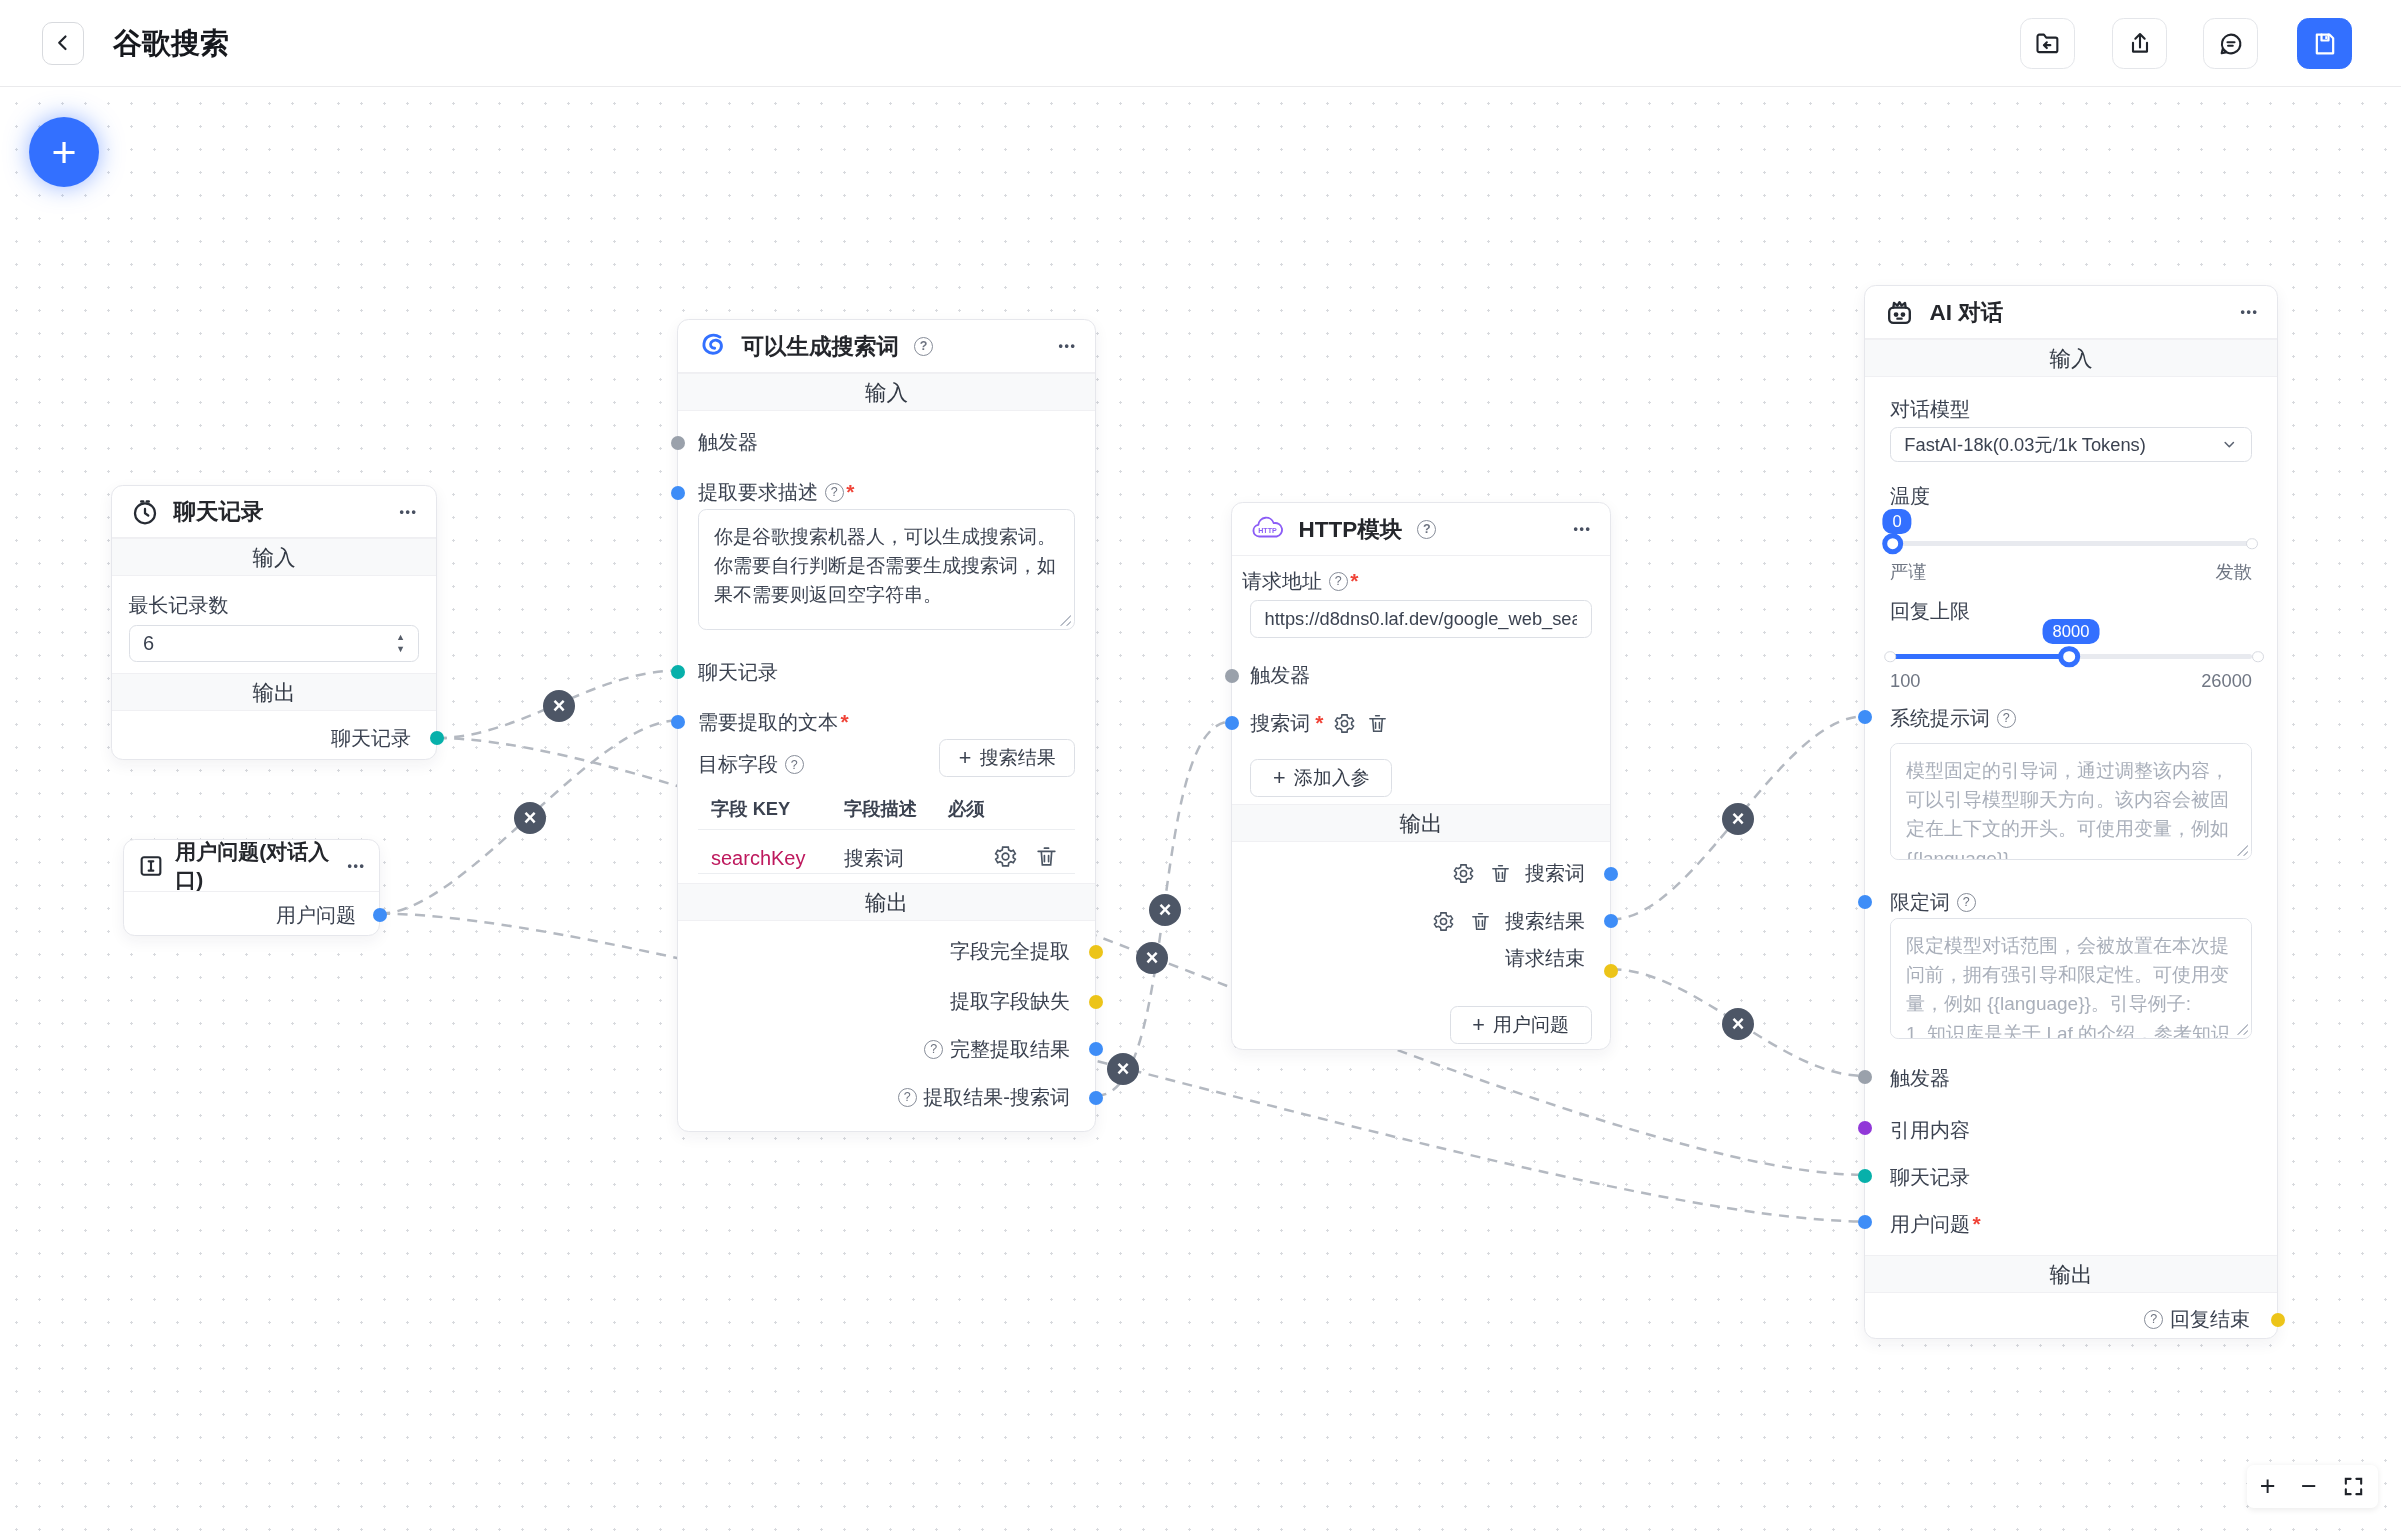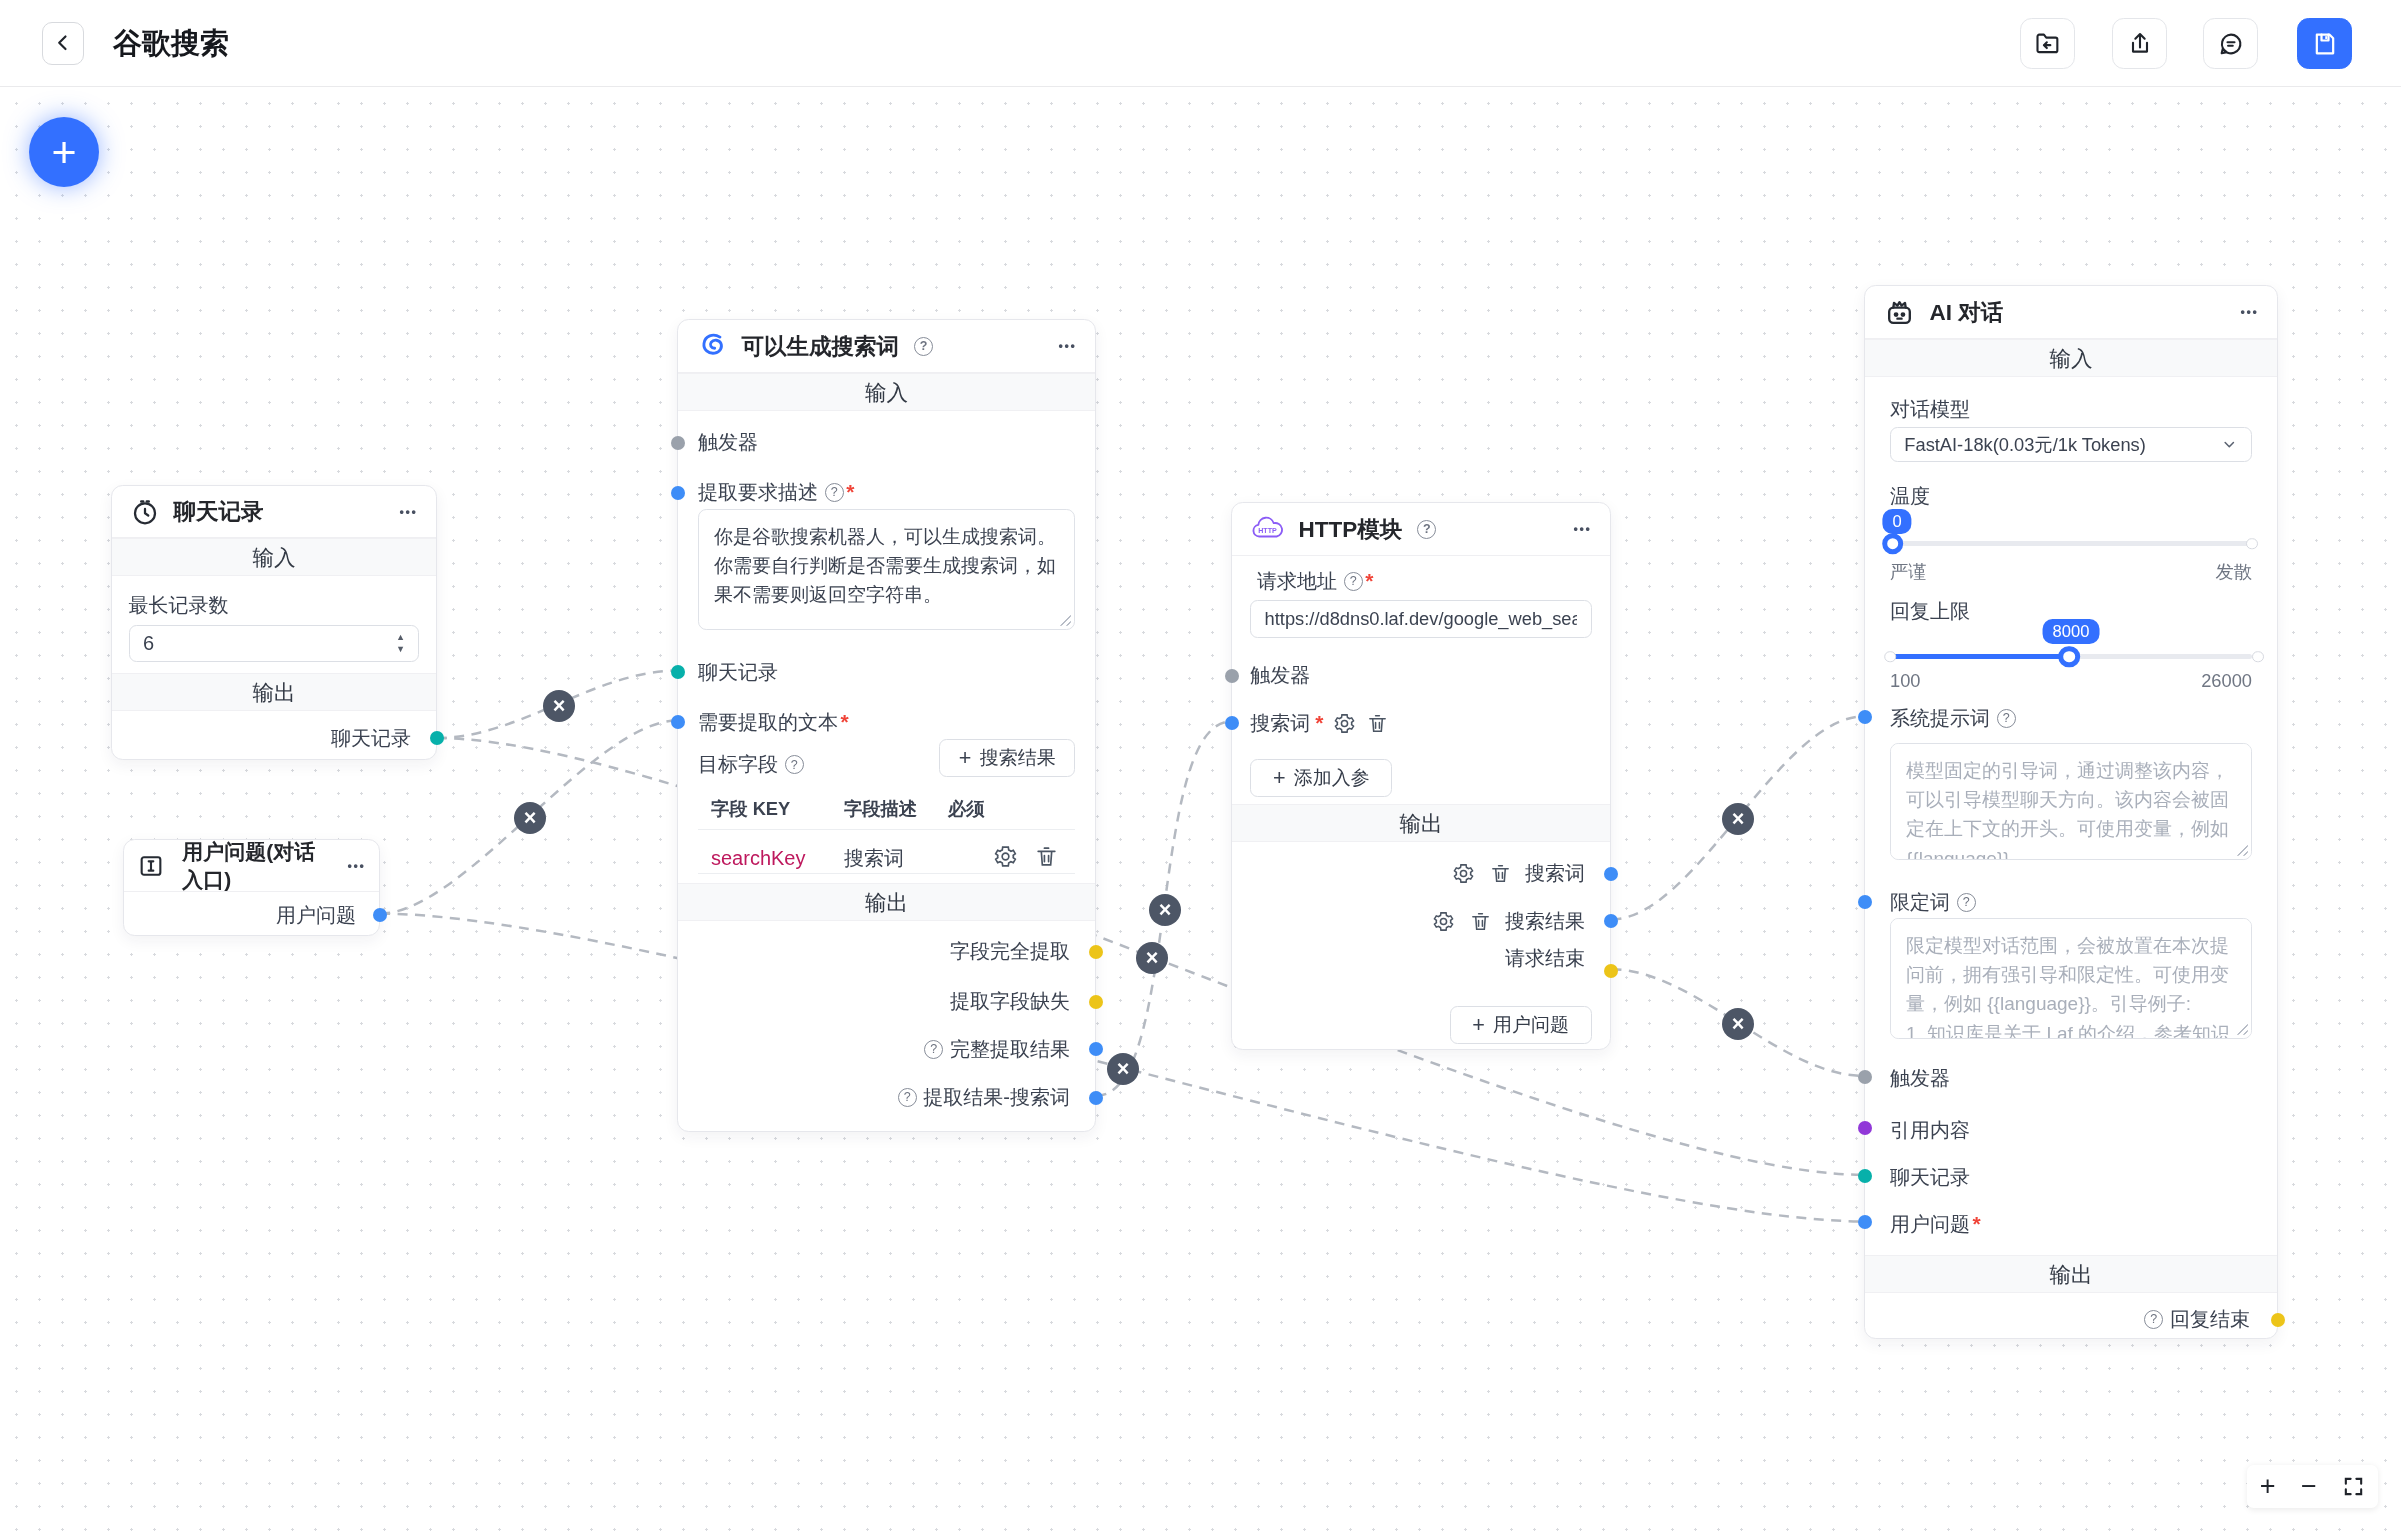--- a/index.html
+++ b/index.html
@@ -154,21 +154,21 @@
     </span>
   </div>
   <div class="sec-bar" style="top:187px">输出</div>
   <div class="row right" style="left:16.6px;right:25px;top:237px;height:30px">
     <span>聊天记录</span>
   </div>
   <span class="port pr c-teal" style="top:245px"></span>
 </div>
 
 <div class="node" style="left:123px;top:839px;width:257px;height:97px">
-  <div class="node-header" style="height:52px;padding:0 13.3px;gap:17px">
+  <div class="node-header" style="height:52px;padding:0 13.3px;gap:10px">
     <span>
       <svg width="28" height="28" viewBox="0 0 24 24" fill="none" stroke="#262b33" stroke-width="1.8" stroke-linecap="round" stroke-linejoin="round">
           <path d="M4 6.5v-2h16v2M4 17.5v2h16v-2" opacity="0"></path>
           <rect x="4" y="4.5" width="16" height="15" rx="2"></rect>
           <path d="M12 8v8M10 8h4M10 16h4"></path>
         </svg>
     </span>
     <span class="node-title" style="font-size:21px">用户问题(对话入口)</span>
     <span class="menu-dots">•••</span>
   </div>
@@ -283,21 +283,21 @@
           <text x="21" y="21" text-anchor="middle" font-size="8.5" font-weight="bold" fill="#8b5cf6" stroke="none" font-family="Liberation Sans,sans-serif">HTTP</text>
         </svg>
     </span>
     <span class="node-title">
       <span>HTTP模块</span>
       <span class="help">?</span>
     </span>
     <span class="menu-dots">•••</span>
   </div>
 
-  <div class="row" style="left:25px;top:64px;height:28px">
+  <div class="row" style="left:10px;top:64px;height:28px">
     <span>请求地址</span>
     <span class="help">?</span>
     <span class="req">*</span>
   </div>
   <div class="field-input" style="position:absolute;left:18.3px;right:18.3px;top:97px;height:38px;font-size:18.3px">
     <input style="border: none; outline: none; width: 100%; font-size: 18.3px; color: rgb(59, 66, 80); font-family: inherit;" value="https://d8dns0.laf.dev/google_web_search">
   </div>
 
   <div class="row" style="left:18.3px;top:158px;height:28px">
     <span>触发器</span>

